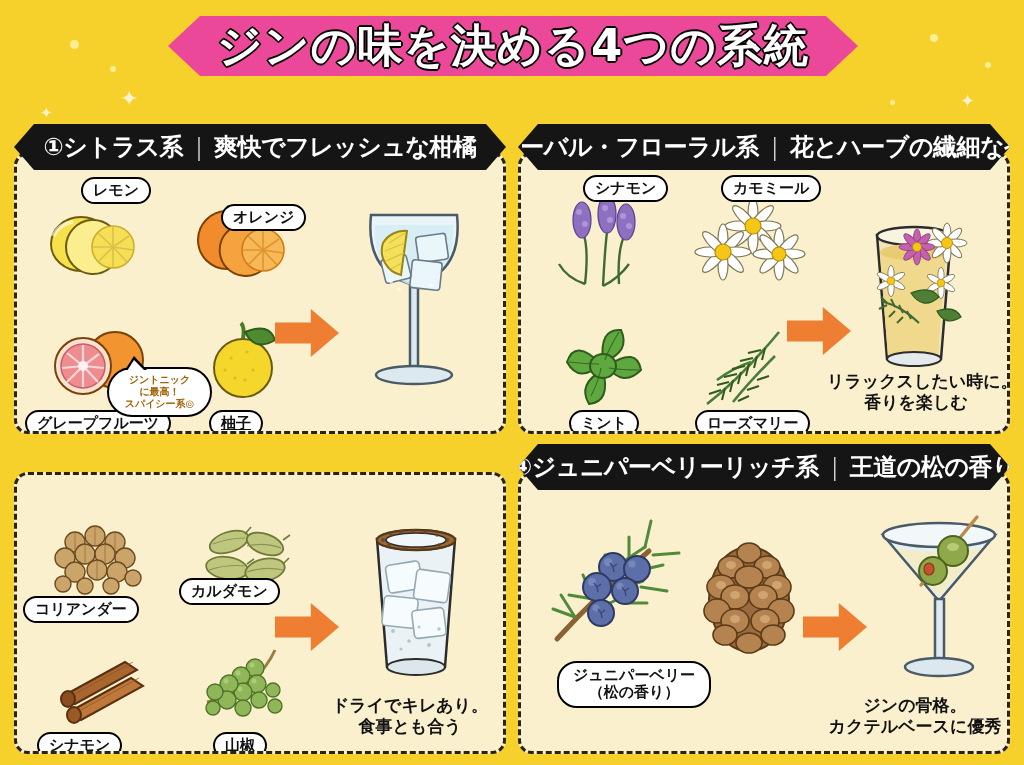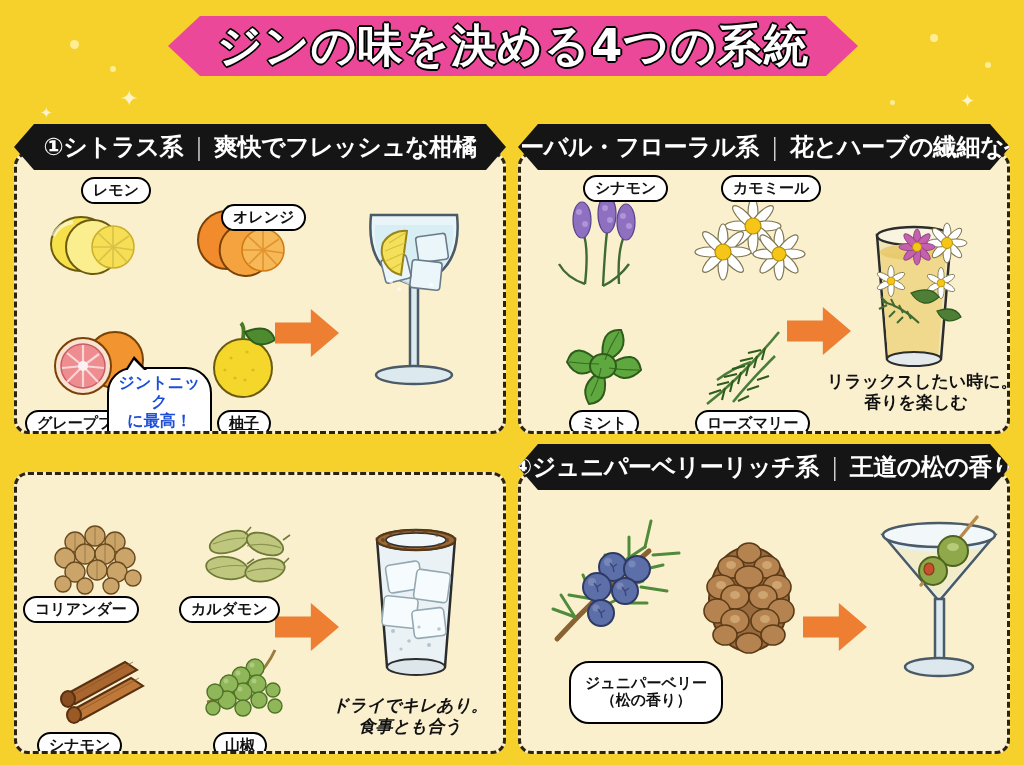--- a/index.html
+++ b/index.html
@@ -105,22 +105,22 @@
   .caption {
     position: absolute; text-align: center;
     font-size: 17px; font-weight: bold; color: #111; line-height: 1.25;
     white-space: nowrap;
   }
 
   
   .bubble {
     position: absolute; background: #fff; border: 2.5px solid #000;
     border-radius: 26px; padding: 5px 9px 6px;
-    font-size: 16px; font-weight: bold; line-height: 1.18; text-align: center;
-    color: #1d4ed8; z-index: 6;
+    font-size: 10px; font-weight: bold; line-height: 1.18; text-align: center;
+    color: #a16207; z-index: 6;
   }
   .bubble::after {
     content: ""; position: absolute; left: 16px; top: -13px;
     width: 0; height: 0;
     border-left: 9px solid transparent; border-right: 13px solid transparent;
     border-bottom: 14px solid #000;
   }
   .bubble::before {
     content: ""; position: absolute; left: 18px; top: -9px; z-index: 2;
     width: 0; height: 0;
@@ -231,21 +231,21 @@
                 <g fill="#d8bc22">
                   <circle cx="44" cy="40" r="1.6"></circle>
                     <circle cx="60" cy="34" r="1.6"></circle>
                   <circle cx="66" cy="52" r="1.6"></circle>
                     <circle cx="48" cy="60" r="1.6"></circle>
                   <circle cx="38" cy="52" r="1.6"></circle>
                     <circle cx="58" cy="62" r="1.6"></circle>
                 </g>
               </svg>
             </div>
-            <div class="pill" style="left:44px;bottom:-10px;text-decoration:underline;">柚子</div>
+            <div class="pill" style="left:36px;bottom:-10px;text-decoration:underline;">柚子</div>
           </div>
         </div>
 
         <div class="arrow" style="left:258px;top:152px;"></div>
 
         <div class="glass-wrap" style="left:322px;top:44px;">
           <svg width="150" height="222" viewBox="0 0 150 222">
             <path d="M32 16 q-6 58 43 70 q49 -12 43 -70 z" fill="#E8F4F8" stroke="#4a5a66" stroke-width="2.5"></path>
             <rect x="71" y="84" width="8" height="86" fill="#DCEAF0" stroke="#4a5a66" stroke-width="2.5"></rect>
             <ellipse cx="75" cy="176" rx="38" ry="9" fill="#DCEAF0" stroke="#4a5a66" stroke-width="2.5"></ellipse>
@@ -563,21 +563,21 @@
                     <path d="M60 56 q18 -6 36 -2"></path>
                 </g>
                 <g stroke="#6f7a36" stroke-width="1.6" fill="none">
                   <path d="M58 18 l6 -7"></path>
                     <path d="M96 24 l7 -5"></path>
                     <path d="M60 48 l7 -5"></path>
                     <path d="M96 48 l6 -6"></path>
                 </g>
               </svg>
             </div>
-            <div class="pill" style="left:6px;bottom:2px;">カルダモン</div>
+            <div class="pill" style="left:6px;bottom:20px;">カルダモン</div>
           </div>
 
           <div class="item">
             <div class="art">
               <svg width="118" height="96" viewBox="0 0 118 96">
                 <g stroke="#5a3110" stroke-width="2">
                   <path d="M22 58 l62 -34 l12 8 l-62 34 z" fill="#A9662F"></path>
                   <ellipse cx="27" cy="61" rx="7" ry="8" fill="#8A4E20"></ellipse>
                   <path d="M28 74 l62 -34 l12 8 l-62 34 z" fill="#BE7839"></path>
                   <ellipse cx="33" cy="77" rx="7" ry="8" fill="#9A5A26"></ellipse>
@@ -654,21 +654,21 @@
                 <circle cx="56" cy="122" r="1.8"></circle>
                 <circle cx="76" cy="126" r="2"></circle>
               <circle cx="48" cy="130" r="1.6"></circle>
                 <circle cx="86" cy="110" r="1.8"></circle>
                 <circle cx="66" cy="108" r="1.6"></circle>
             </g>
             <ellipse cx="63" cy="148" rx="29" ry="8" fill="#DDE6EA" stroke="#2c2c2c" stroke-width="2"></ellipse>
           </svg>
         </div>
 
-        <div class="caption" style="left:300px;bottom:14px;width:186px;font-style:italic;">
+        <div class="caption" style="left:300px;bottom:14px;width:186px;">
           <div>ドライでキレあり。</div>
           <div>食事とも合う</div>
         </div>
 
       </div>
     </div>
   </div>
 
   <div class="quad">
     <div class="quad-body">
@@ -747,21 +747,21 @@
                   <ellipse cx="34" cy="52" rx="5" ry="4"></ellipse>
                     <ellipse cx="90" cy="52" rx="5" ry="4"></ellipse>
                   <ellipse cx="48" cy="62" rx="5" ry="4"></ellipse>
                     <ellipse cx="76" cy="62" rx="5" ry="4"></ellipse>
                   <ellipse cx="48" cy="86" rx="5" ry="4"></ellipse>
                     <ellipse cx="78" cy="86" rx="5" ry="4"></ellipse>
                 </g>
               </svg>
             </div>
           </div>
-          <div class="pill two" style="position:relative;left:32px;top:-6px;display:inline-block;padding:12px 14px;">
+          <div class="pill two" style="position:relative;left:20px;top:-6px;display:inline-block;padding:4px 14px;">
             <div>ジュニパーベリー</div>
             <div>（松の香り）</div>
           </div>
         </div>
 
         <div class="arrow" style="left:282px;top:126px;"></div>
 
         <div class="glass-wrap" style="left:344px;top:30px;">
           <svg width="150" height="192" viewBox="0 0 150 192">
             <path d="M18 30 l56 66 l56 -66 z" fill="#E6F1F5" stroke="#4a5a66" stroke-width="2.5"></path>
@@ -773,20 +773,22 @@
             <g>
               <circle cx="88" cy="46" r="15" fill="#8FA84A" stroke="#4e6320" stroke-width="2"></circle>
               <ellipse cx="88" cy="42" rx="6" ry="4" fill="#C7D88C" opacity=".7"></ellipse>
               <circle cx="68" cy="66" r="14" fill="#8FA84A" stroke="#4e6320" stroke-width="2"></circle>
               <ellipse cx="64" cy="64" rx="5" ry="6" fill="#C4522C" stroke="#8a3a1c" stroke-width="1.2"></ellipse>
             </g>
           </svg>
         </div>
 
         <div class="caption" style="left:296px;bottom:14px;width:196px;">
+          <div>ジンの骨格。</div>
+          <div>カクテルベースに優秀</div>
         </div>
 
       </div>
     </div>
     <div class="quad-header">
       <div class="quad-header-text">
         <span>④</span><span>ジュニパーベリーリッチ系</span><span class="sep">｜</span><span>王道の松の香り</span>
       </div>
     </div>
   </div>

